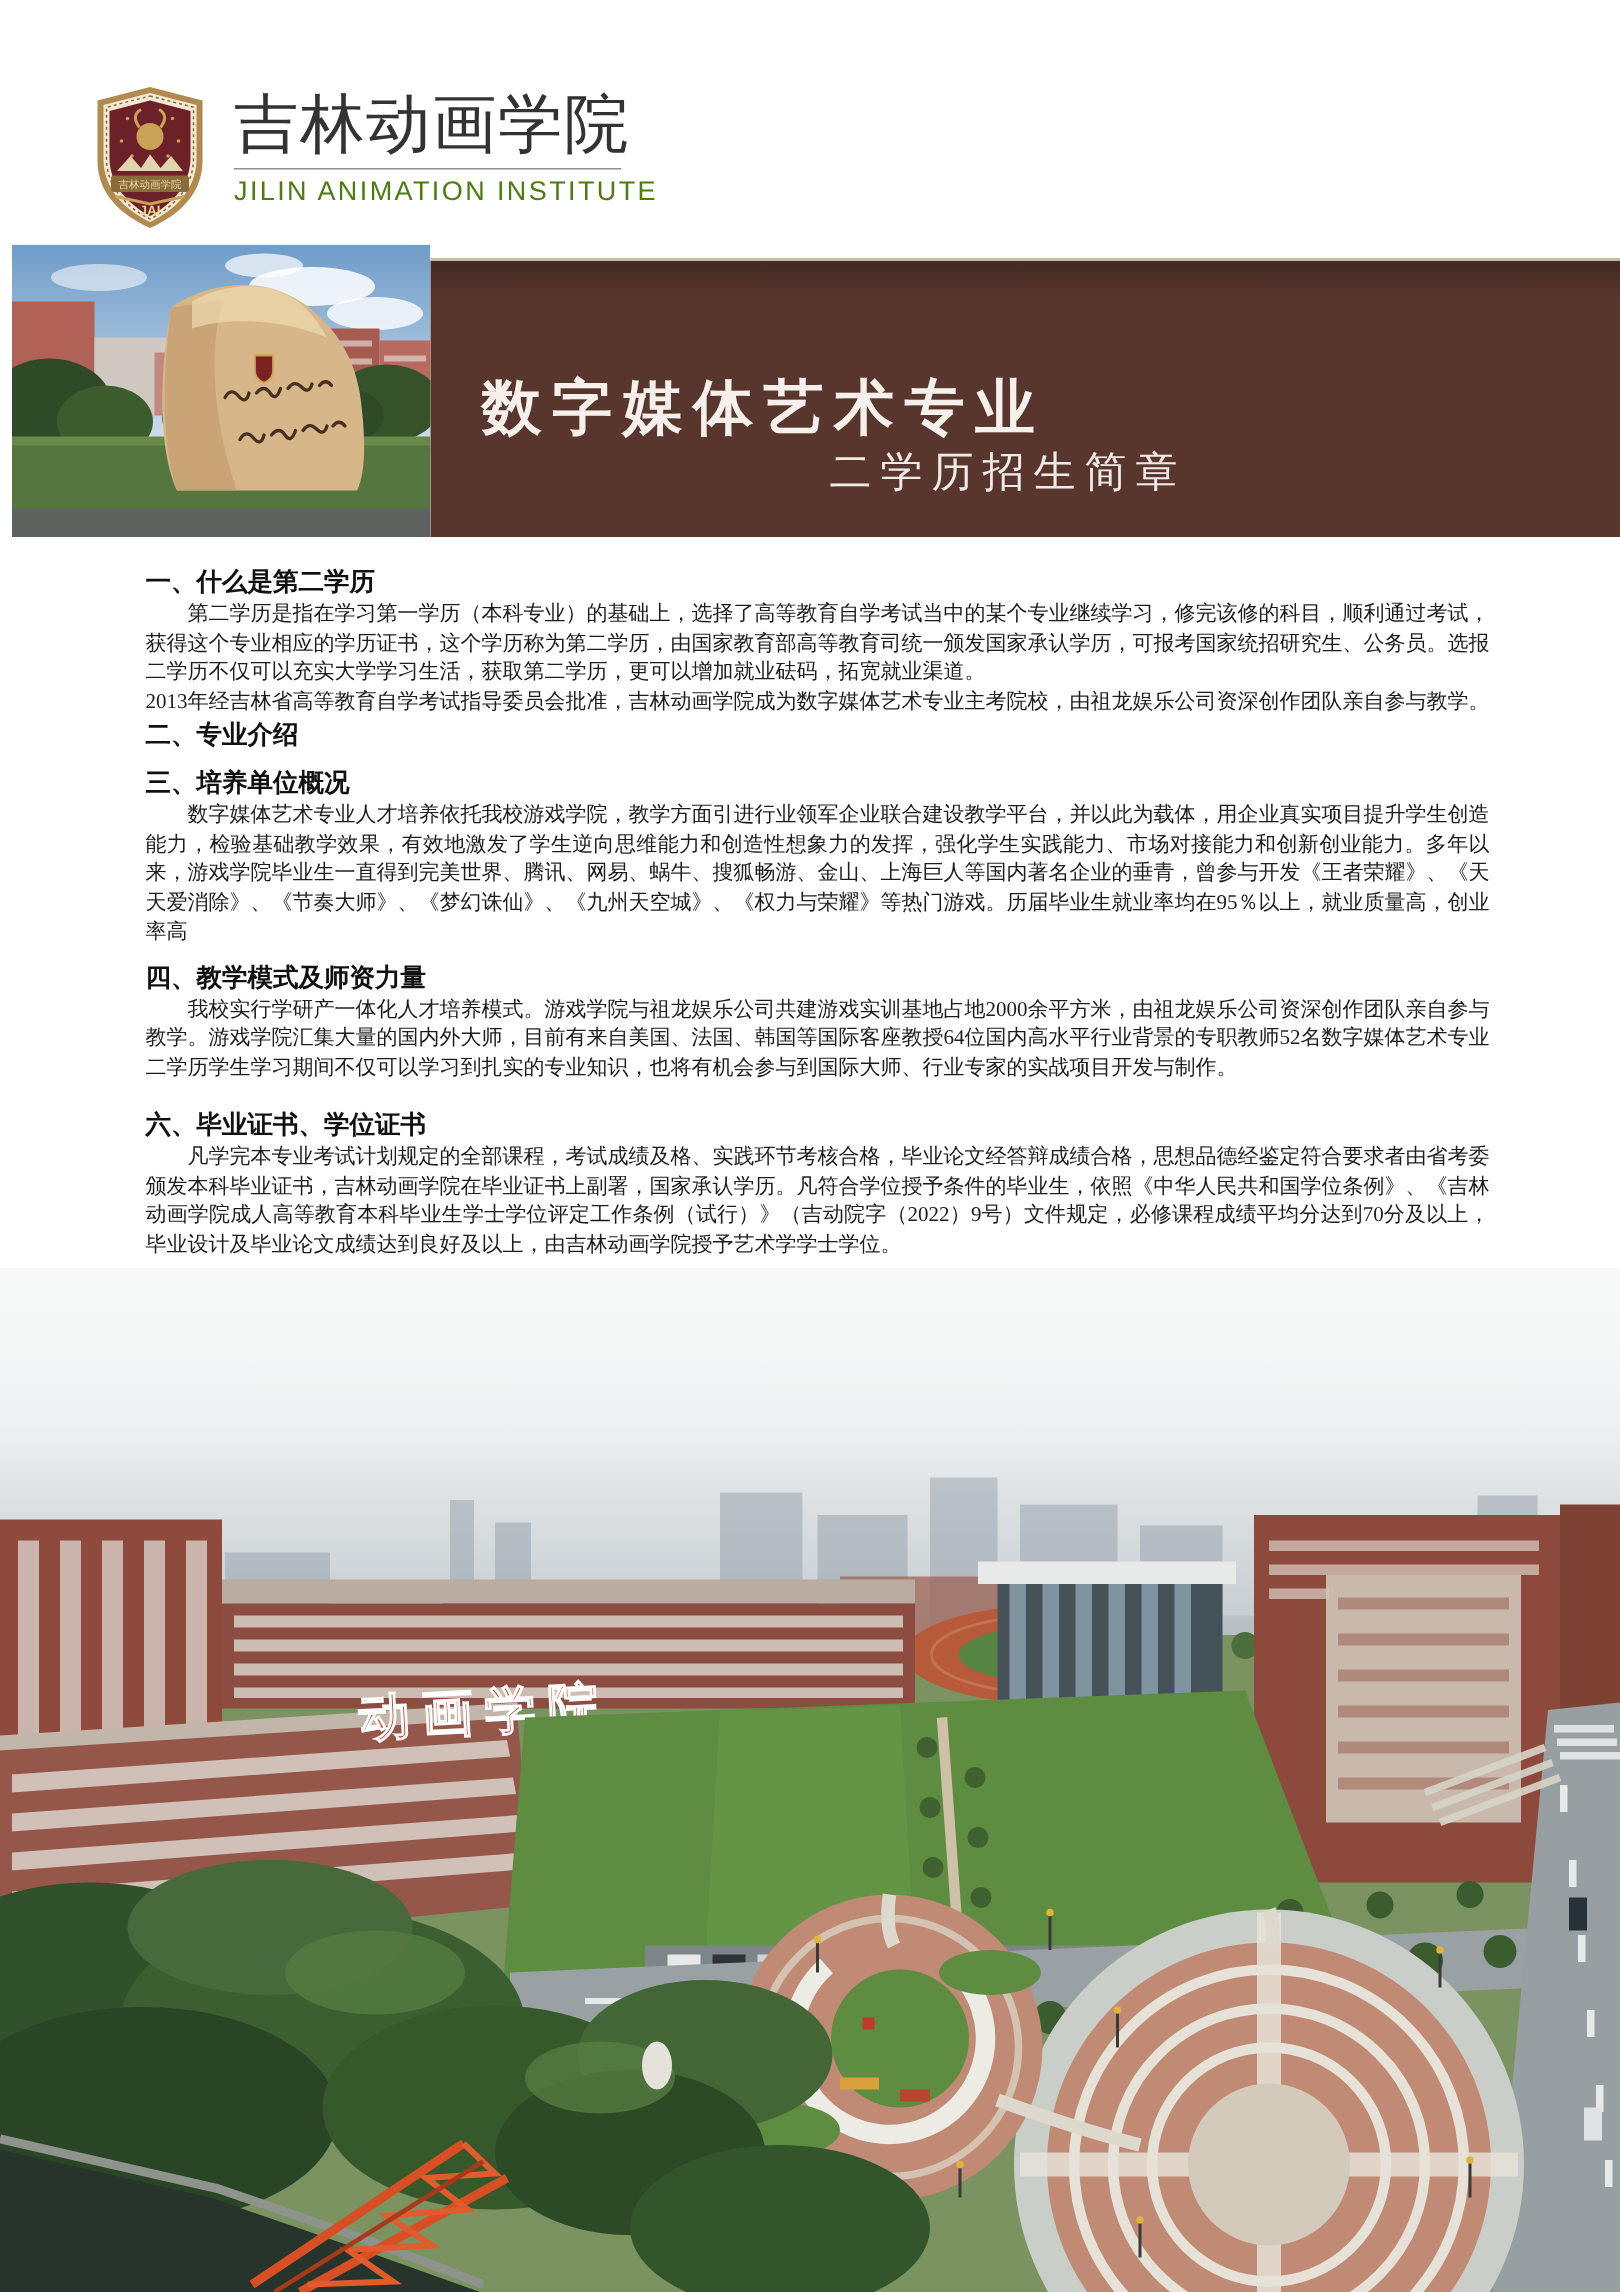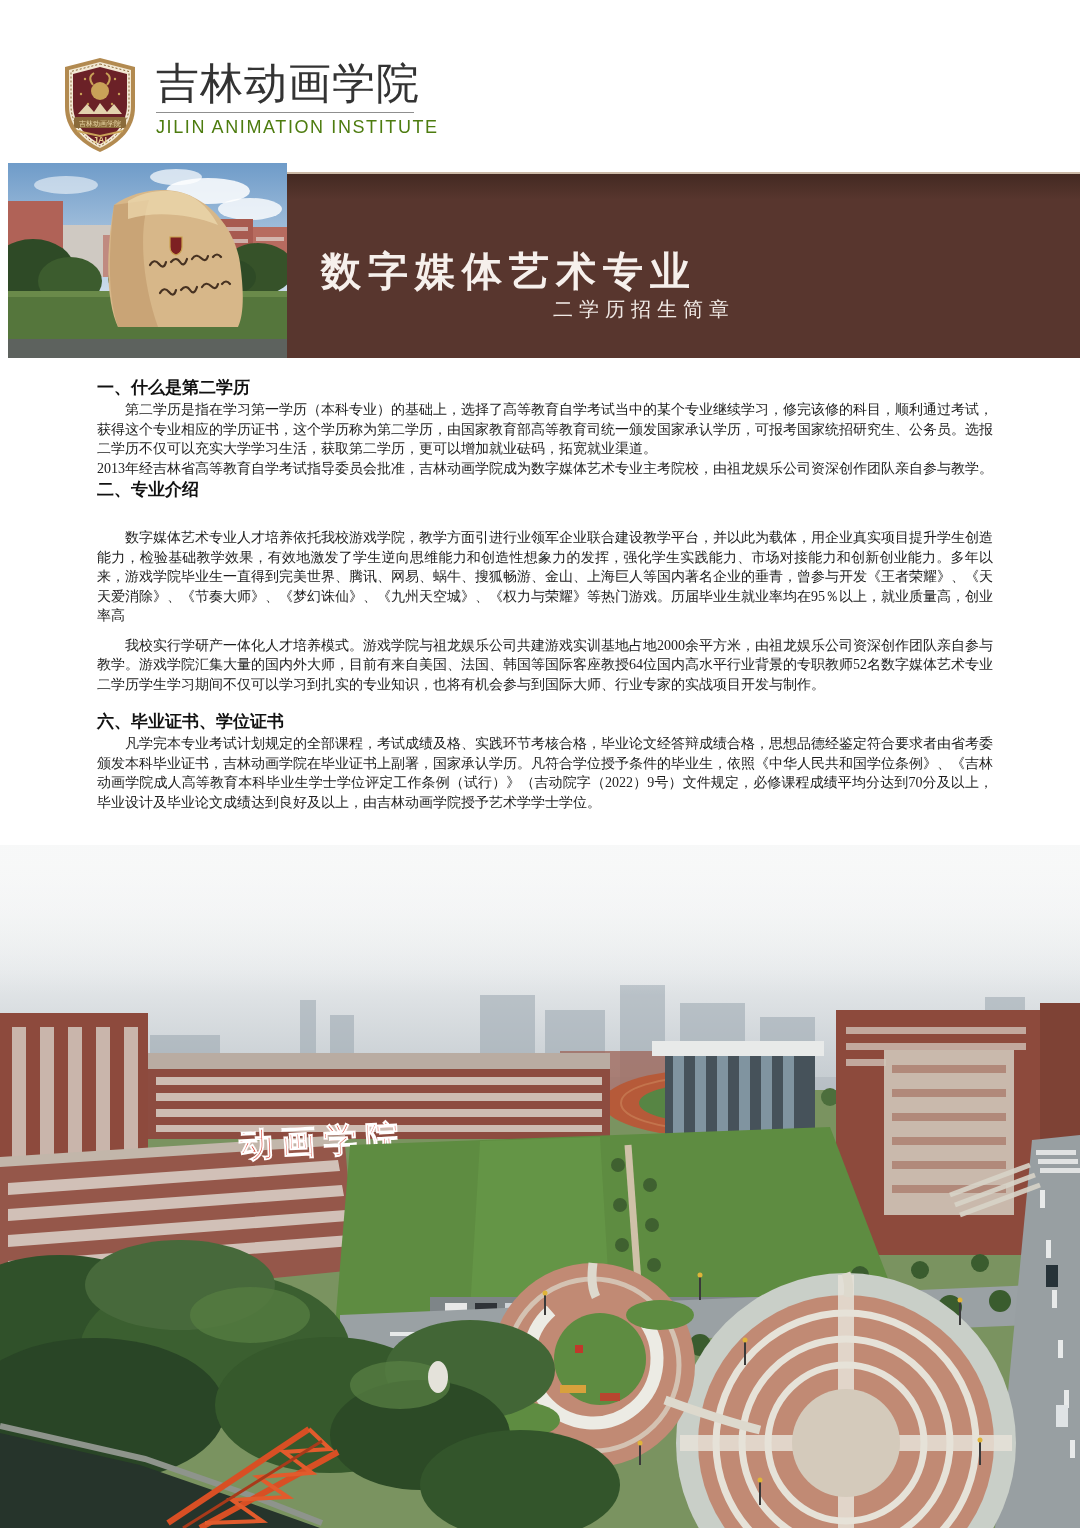--- a/index.html
+++ b/index.html
@@ -18,31 +18,31 @@
   
   .banner{position:absolute;left:8px;right:0;top:170px;height:188px;z-index:2;}
   .banner-photo{position:absolute;left:0;top:-7px;width:279px;height:195px;overflow:hidden;}
   .banner-photo svg{display:block;width:100%;height:100%;}
   .banner-panel{position:absolute;left:279px;right:0;top:2px;bottom:0;
         background:linear-gradient(180deg,#432922 0%,#58362e 14%,#58362e 100%);
         border-top:2px solid #cbb9a6;}
   .banner-title{position:absolute;left:34px;top:70px;font-family:"Liberation Sans","DejaVu Sans",sans-serif;
         font-weight:bold;font-size:40px;letter-spacing:7px;color:#f6f0ec;}
   .banner-subtitle{position:absolute;left:266px;top:122px;font-family:"Liberation Sans","DejaVu Sans",sans-serif;
-        font-size:20px;letter-spacing:6px;color:#f1eae6;}
+        font-size:28px;letter-spacing:6px;color:#f1eae6;}
 
   
   .content{position:absolute;left:97px;top:378px;width:896px;z-index:3;}
   .sec{margin:0;}
   .sec-heading{margin:0 0 2px 0;font-size:17px;line-height:20px;font-weight:bold;color:#111;}
   .para{margin:0;font-size:14px;line-height:19.5px;text-align:justify;color:#1c1c1c;}
   .para.indent{text-indent:2em;}
   .para b{font-weight:bold;}
   .sec:nth-of-type(1){margin-bottom:2px;}
-  .sec:nth-of-type(2){margin-bottom:28px;}
+  .sec:nth-of-type(2){margin-bottom:12px;}
   .sec:nth-of-type(3){margin-bottom:10px;}
   .sec:nth-of-type(4){margin-bottom:18px;}
   .sec:nth-of-type(5){margin-bottom:26px;}
 
   
   .aerial{position:absolute;left:0;top:845px;width:1080px;height:683px;z-index:1;}
   .aerial svg{display:block;width:100%;height:100%;}
 </style>
 </head>
 <body>
@@ -154,26 +154,28 @@
           <p class="para indent">第二学历是指在学习第一学历（本科专业）的基础上，选择了高等教育自学考试当中的某个专业继续学习，修完该修的科目，顺利通过考试，获得这个专业相应的学历证书，这个学历称为第二学历，由国家教育部高等教育司统一颁发国家承认学历，可报考国家统招研究生、公务员。选报二学历不仅可以充实大学学习生活，获取第二学历，更可以增加就业砝码，拓宽就业渠道。</p>
           <p class="para">2013年经吉林省高等教育自学考试指导委员会批准，吉林动画学院成为数字媒体艺术专业主考院校，由祖龙娱乐公司资深创作团队亲自参与教学。</p>
         </div>
     </section>
 
     <section class="sec">
       <h3 class="sec-heading">二、专业介绍</h3>
     </section>
 
     <section class="sec">
+      <h3 class="sec-heading">三、培养单位概况</h3>
       <div class="sec-body">
           <p class="para indent">数字媒体艺术专业人才培养依托我校游戏学院，教学方面引进行业领军企业联合建设教学平台，并以此为载体，用企业真实项目提升学生创造能力，检验基础教学效果，有效地激发了学生逆向思维能力和创造性想象力的发挥，强化学生实践能力、市场对接能力和创新创业能力。多年以来，游戏学院毕业生一直得到完美世界、腾讯、网易、蜗牛、搜狐畅游、金山、上海巨人等国内著名企业的垂青，曾参与开发《王者荣耀》、《天天爱消除》、《节奏大师》、《梦幻诛仙》、《九州天空城》、《权力与荣耀》等热门游戏。历届毕业生就业率均在95％以上，就业质量高，创业率高</p>
         </div>
     </section>
 
     <section class="sec">
+      <h3 class="sec-heading">四、教学模式及师资力量</h3>
       <div class="sec-body">
           <p class="para indent">我校实行学研产一体化人才培养模式。游戏学院与祖龙娱乐公司共建游戏实训基地占地2000余平方米，由祖龙娱乐公司资深创作团队亲自参与教学。游戏学院汇集大量的国内外大师，目前有来自美国、法国、韩国等国际客座教授64位国内高水平行业背景的专职教师52名数字媒体艺术专业二学历学生学习期间不仅可以学习到扎实的专业知识，也将有机会参与到国际大师、行业专家的实战项目开发与制作。</p>
         </div>
     </section>
 
 
     <section class="sec">
       <h3 class="sec-heading">六、毕业证书、学位证书</h3>
       <div class="sec-body">
           <p class="para indent">凡学完本专业考试计划规定的全部课程，考试成绩及格、实践环节考核合格，毕业论文经答辩成绩合格，思想品德经鉴定符合要求者由省考委颁发本科毕业证书，吉林动画学院在毕业证书上副署，国家承认学历。凡符合学位授予条件的毕业生，依照《中华人民共和国学位条例》、《吉林动画学院成人高等教育本科毕业生学士学位评定工作条例（试行）》（吉动院字（2022）9号）文件规定，必修课程成绩平均分达到70分及以上，毕业设计及毕业论文成绩达到良好及以上，由吉林动画学院授予艺术学学士学位。</p>

